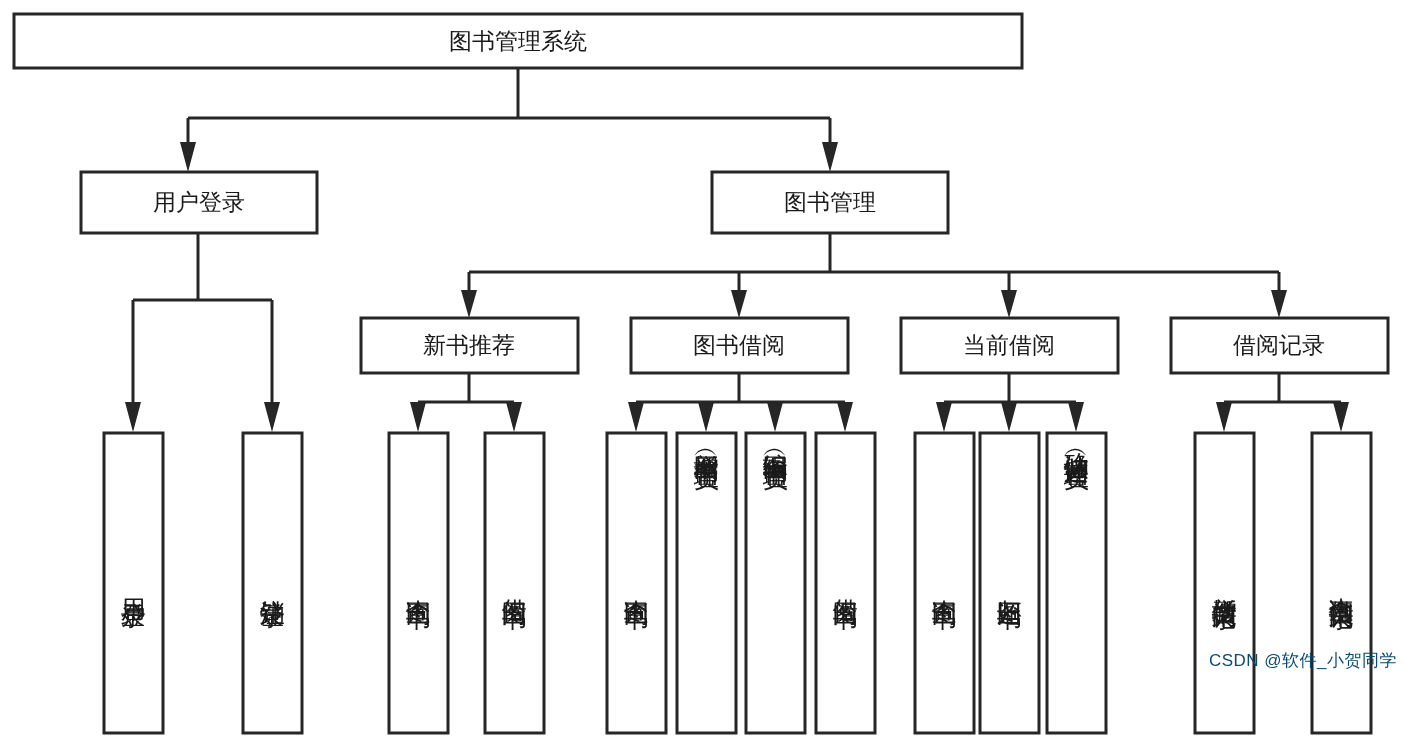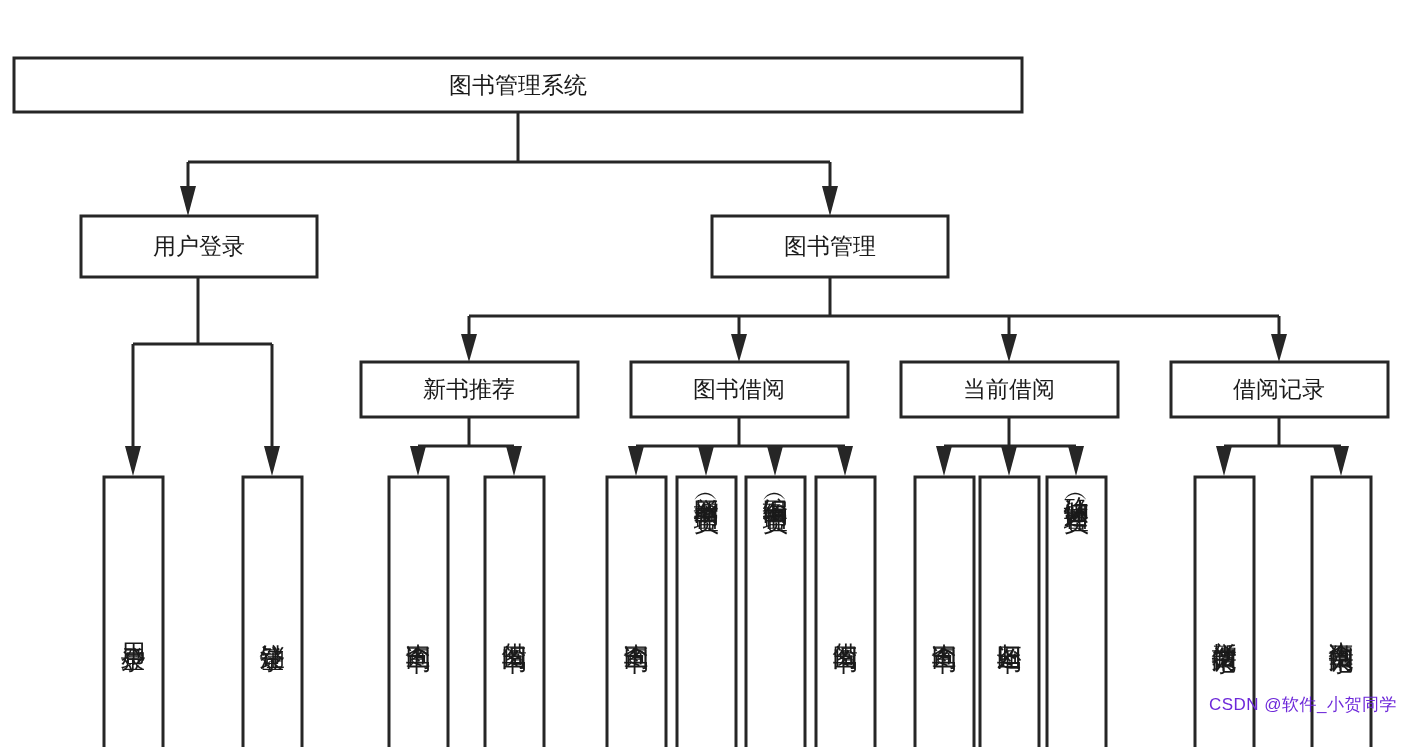--- a/index.html
+++ b/index.html
@@ -11,21 +11,20 @@
     width: 1405px;
     height: 747px;
     font-family: "Liberation Sans", "DejaVu Sans", sans-serif;
     overflow: hidden;
   }
   #diagram-root {
     position: relative;
     width: 1405px;
     height: 678px;
     background: #ffffff;
-    margin-top: 44px;
   }
   svg.diagram-canvas {
     position: absolute;
     top: 0;
     left: 0;
     width: 1405px;
     height: 747px;
   }
   .node-box {
     fill: #ffffff;
@@ -70,21 +69,21 @@
     color: #1a1a1a;
     white-space: nowrap;
     text-align: center;
   }
   .watermark {
     position: absolute;
     right: 8px;
     bottom: 6px;
     font-family: "Liberation Sans", "DejaVu Sans", sans-serif;
     font-size: 17px;
-    color: #6d28d9;
+    color: #0c4a6e;
     letter-spacing: 0.5px;
     user-select: none;
   }
 </style>
 </head>
 <body>
 
 <div id="diagram-root">
 
   <svg class="diagram-canvas" viewBox="0 0 1405 747" xmlns="http://www.w3.org/2000/svg">

